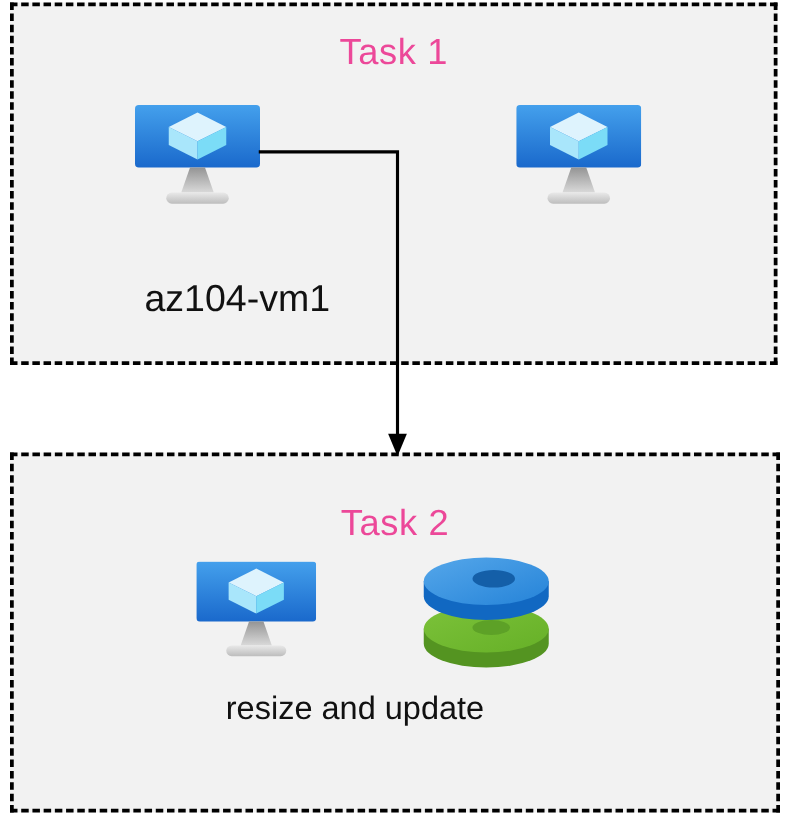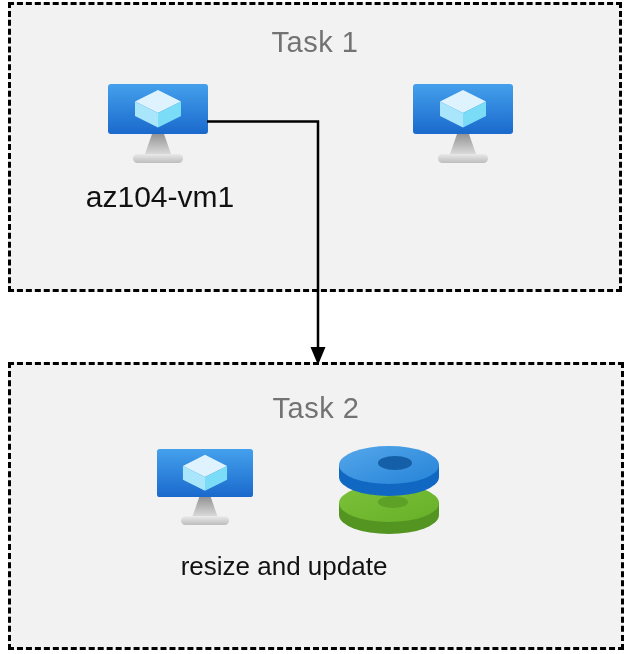--- a/index.html
+++ b/index.html
@@ -16,31 +16,32 @@
     box-sizing: border-box;
     background: #f2f2f2;
     border: 3px dashed #000000;
   }
   #task1-box { left: 8px;  top: 2px;   width: 614px; height: 290px; }
   #task2-box { left: 8px;  top: 362px; width: 616px; height: 288px; }
   .task-title {
     position: absolute;
     text-align: center;
     font-size: 29px;
-    color: #737373;
+    color: #ec4899;
     letter-spacing: 0.5px;
   }
   #task1-title { left: 8px; top: 26px;  width: 614px; }
-  #task2-title { left: 8px; top: 392px; width: 616px; }
+  #task2-title { left: 8px; top: 403px; width: 616px; }
   .vm-label {
     position: absolute;
-    text-align: center;
+    text-align: right;
     font-size: 30px;
     line-height: 42px;
     color: #111111;
+    margin-top: 43px;
   }
   #vm1-label { left: 56px;  top: 176px; width: 208px; }
   #vm2-label { left: 359px; top: 176px; width: 208px; }
   .caption {
     position: absolute;
     left: 34px; top: 551px; width: 500px;
     text-align: center;
     font-size: 26px;
     color: #111111;
   }

